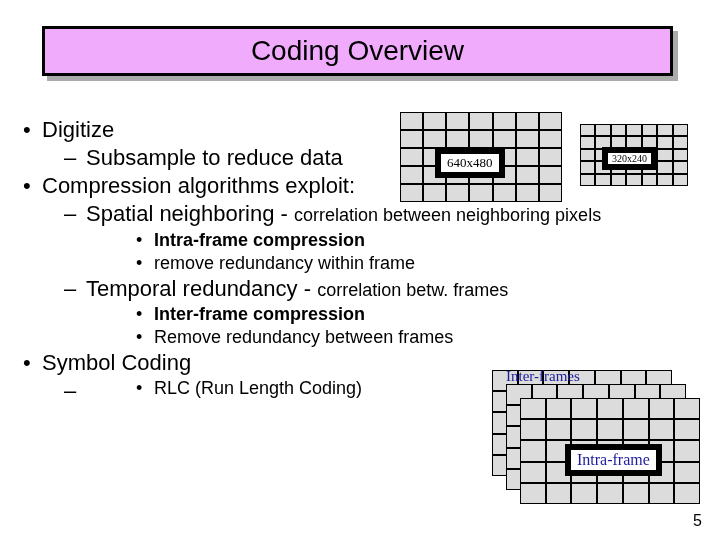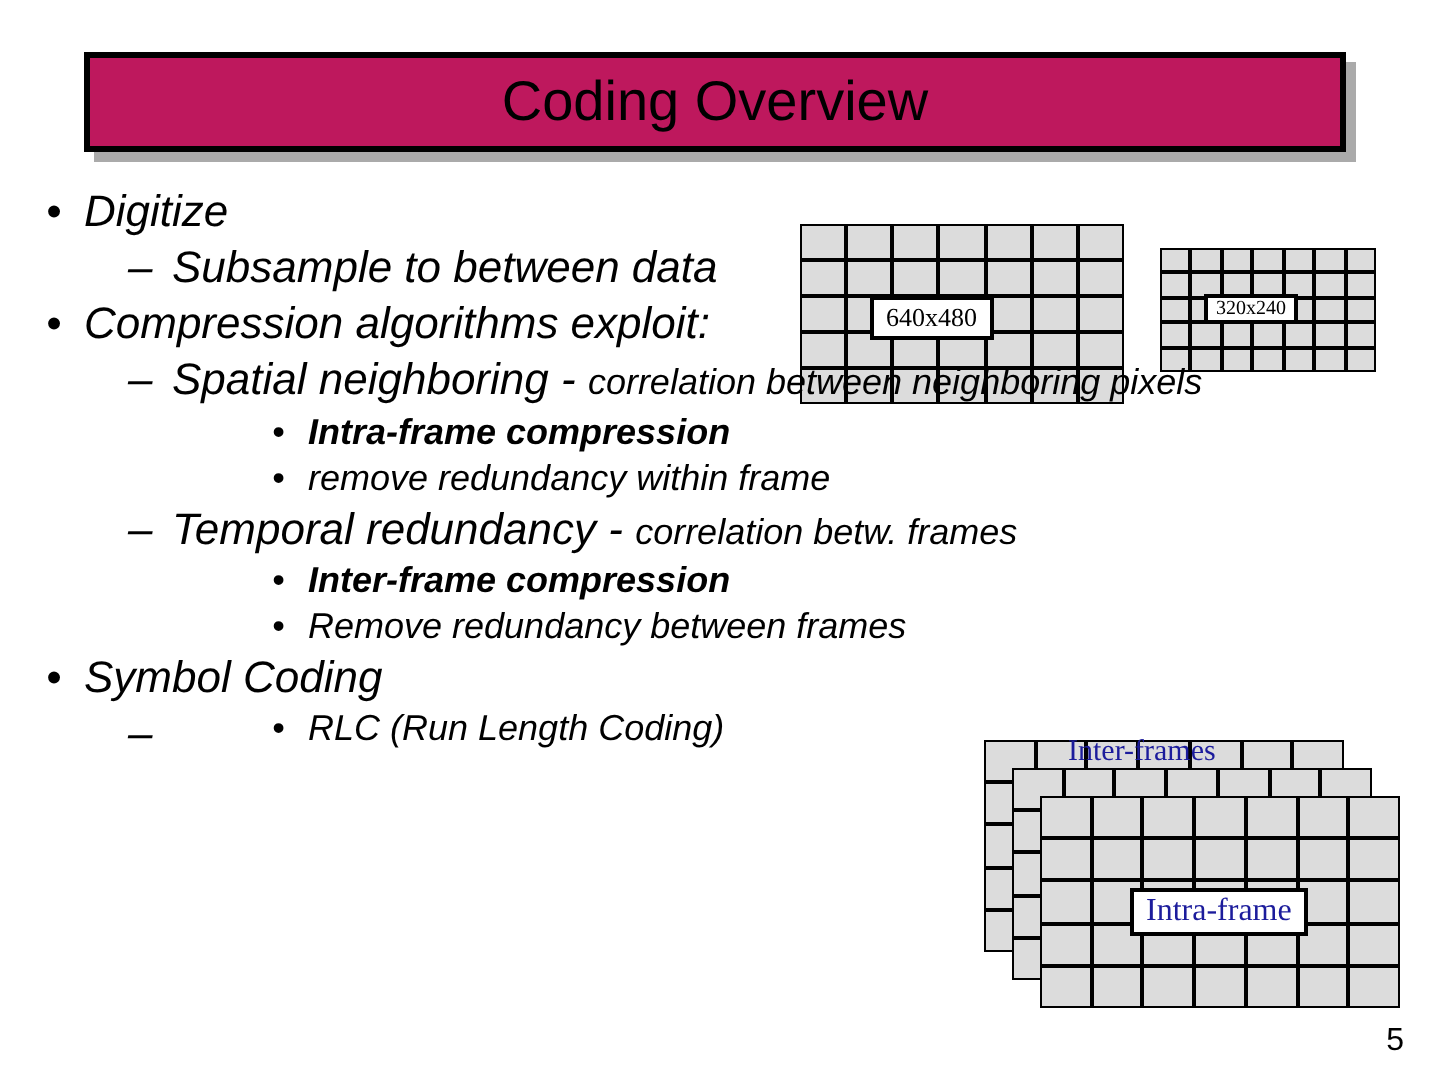--- a/index.html
+++ b/index.html
@@ -1,32 +1,32 @@
 <!DOCTYPE html>
 <html><head>
 <meta charset="utf-8">
 <style>
 html,body{margin:0;padding:0;width:720px;height:540px;background:#fff;color:#000;font-family:Arial,Helvetica,sans-serif;position:relative;}
 .title-box-shadow{position:absolute;left:47px;top:31px;width:631px;height:50px;background:#aaa;}
 .title-box{position:absolute;left:42px;top:26px;width:631px;height:50px;background:#000;}
-.title-inner{position:absolute;left:3px;top:3px;right:3px;bottom:3px;background:#be185d;display:flex;align-items:center;justify-content:center;}
+.title-inner{position:absolute;left:3px;top:3px;right:3px;bottom:3px;background:#f0abfc;display:flex;align-items:center;justify-content:center;}
 .title-text{font-size:28px;}
-.content{position:absolute;left:20px;top:92px;right:20px;font-size:22px;line-height:1.28;font-style:italic;}
+.content{position:absolute;left:20px;top:116px;right:20px;font-size:22px;line-height:1.28;}
 ul{margin:0;padding:0;list-style:none;}
 .b0>li{padding-left:22px;position:relative;}
 .b0>li:before{content:"•";position:absolute;left:3px;}
 .b1>li{padding-left:44px;position:relative;}
 .b1>li:before{content:"–";position:absolute;left:22px;}
 .b2{font-size:18px;}
 .b2>li{padding-left:68px;position:relative;}
 .b2>li:before{content:"•";position:absolute;left:50px;}
 .inline-sm{font-size:18px;}
 .grid{position:absolute;display:grid;}
 .grid div{border:1px solid #000;background:#dcdcdc;}
-.lbl{position:absolute;background:#fff;border:2px solid #000000;font-family:"Times New Roman",serif;font-size:13px;padding:1px 6px;white-space:nowrap;}
+.lbl{position:absolute;background:#fff;border:6px solid #000000;font-family:"Times New Roman",serif;font-size:13px;padding:1px 6px;white-space:nowrap;}
 .lbl-nb{position:absolute;font-family:"Times New Roman",serif;font-size:15px;color:#1c1c9c;white-space:nowrap;}
 .pgnum{position:absolute;right:18px;bottom:10px;font-size:16px;}
 </style>
 </head>
 <body>
 
 <div class="title-box-shadow"></div>
 <div class="title-box">
   <div class="title-inner">
     <span class="title-text">Coding Overview</span>
@@ -215,28 +215,28 @@
     <div></div>
     <div></div>
   <div></div>
     <div></div>
     <div></div>
     <div></div>
     <div></div>
     <div></div>
     <div></div>
 </div>
-<div class="lbl-nb" style="left:534px;top:368px;">Inter-frames</div>
+<div class="lbl-nb" style="left:506px;top:368px;">Inter-frames</div>
 <div class="lbl" style="left:565px;top:444px;font-size:16px;color:#1c1c9c;">Intra-frame</div>
 
 <div class="content">
 <ul class="b0">
   <li><span>Digitize</span>
     <ul class="b1">
-      <li>Subsample to between data</li>
+      <li>Subsample to reduce data</li>
     </ul>
   </li>
   <li><span>Compression algorithms exploit:</span>
     <ul class="b1">
       <li><span>Spatial neighboring</span> - <span class="inline-sm">correlation between neighboring pixels</span>
         <ul class="b2">
           <li><b><span>Intra-frame compression</span></b></li>
           <li>remove redundancy within frame</li>
         </ul>
       </li>

